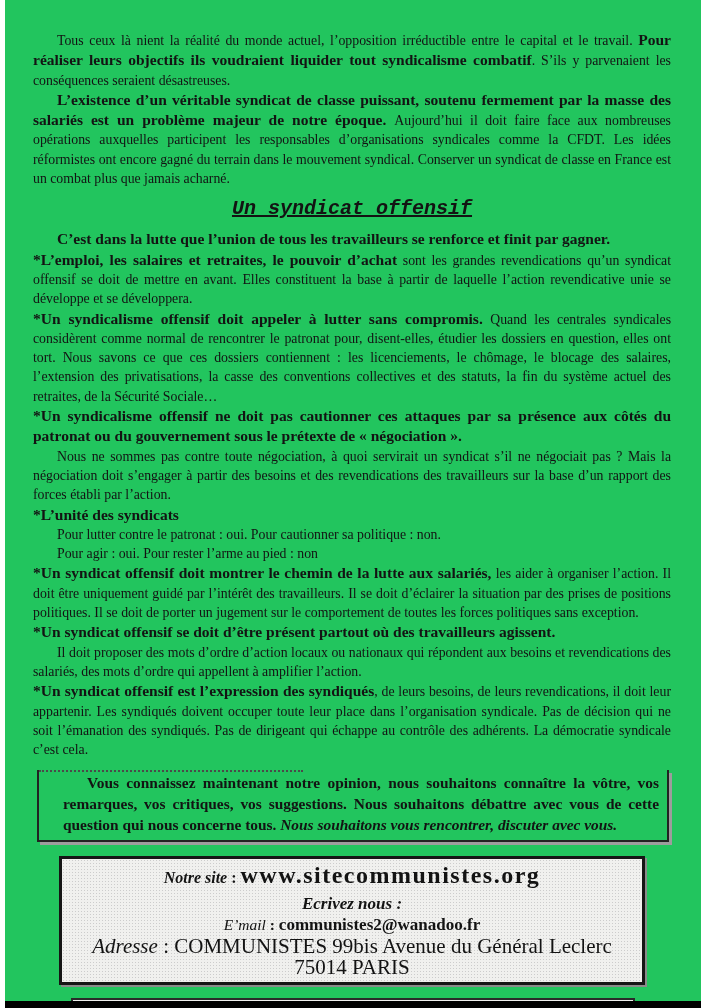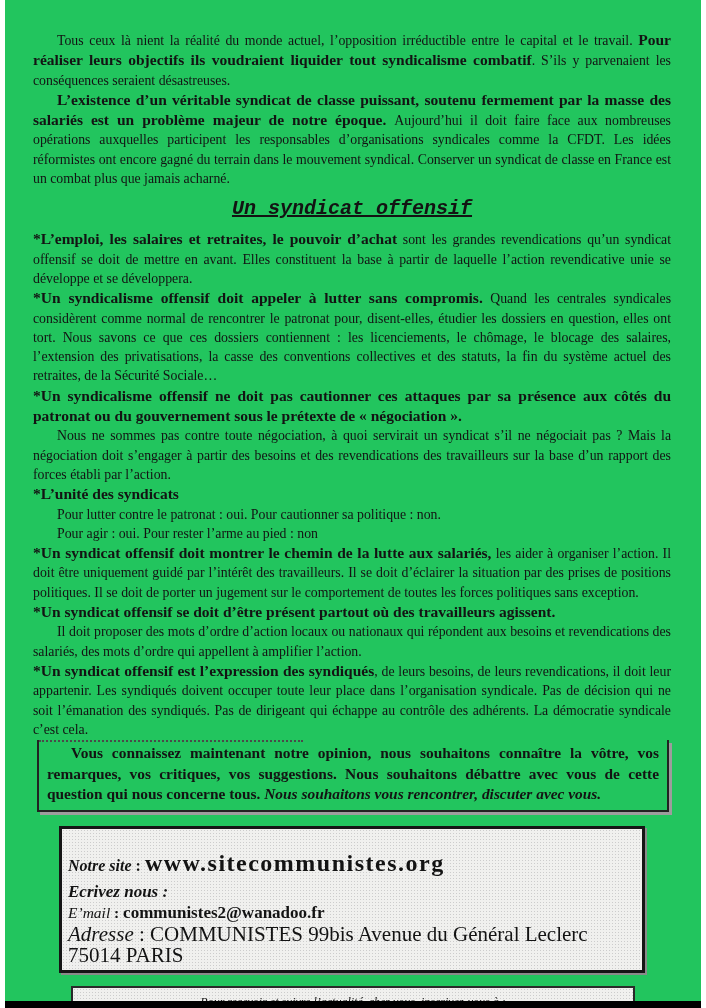--- a/index.html
+++ b/index.html
@@ -20,43 +20,44 @@
   .b{font-weight:bold;}
   .i{font-style:italic;}
   .lead{font-weight:bold;font-size:15.5px;}
   .title{
     text-align:center;font-weight:bold;font-style:italic;
     text-decoration:underline;font-size:20px;line-height:26px;
     margin:8px 0 7px;text-indent:0;font-family:Liberation Mono, monospace;
   }
   .opinion-box{
     position:relative;
-    margin:1px 2px 0 4px;
+    margin:11px 2px 0 4px;
     border:2px solid #222;border-top:none;
     box-shadow:3px 3px 0 #9d9d9d;
-    padding:3px 8px 5px 8px;
+    padding:3px 8px 5px 24px;
   }
   .opinion-box::before{
     content:"";position:absolute;top:0;left:0;width:42%;
     border-top:2px dotted #4a4a4a;
   }
   .opinion-text{
     font-weight:bold;font-size:15.4px;line-height:20.6px;
     text-align:justify;text-indent:24px;
   }
   .stipple{
     background-color:#f0f0ee;
     background-image:radial-gradient(#cccccc 0.7px, rgba(0,0,0,0) 0.8px);
     background-size:3px 3px;
   }
   .site-box{
     margin:14px 26px 0 26px;
     border:3px solid #151515;
     box-shadow:2px 2px 0 #8a8a8a;
-    padding:19px 6px 4px;
+    padding:1px 6px 4px;
+    text-align:center;
   }
   .site-line{font-size:16px;line-height:30px;}
   .site-url{font-weight:bold;font-size:24px;letter-spacing:1.5px;}
   .write-line{font-weight:bold;font-style:italic;font-size:17px;line-height:21px;}
   .email-line{font-size:15.5px;line-height:22px;}
   .email-addr{font-weight:bold;font-size:17px;}
   .addr-line{font-size:21px;line-height:21px;}
   .sub-box{
     margin:13px 36px 0 38px;
     border:2px solid #2a2a2a;
@@ -71,20 +72,21 @@
 <body>
 
 <div class="sheet">
   <div class="content">
 
     <p class="body ind"><span>Tous ceux là nient la réalité du monde actuel, l’opposition irréductible entre le capital et le travail. </span><span class="lead">Pour réaliser leurs objectifs ils voudraient liquider tout syndicalisme combatif</span><span>. S’ils y parvenaient les conséquences seraient désastreuses.</span></p>
     <p class="body ind"><span class="lead">L’existence d’un véritable syndicat de classe puissant, soutenu fermement par la masse des salariés est un problème majeur de notre époque. </span><span>Aujourd’hui il doit faire face aux nombreuses opérations auxquelles participent les responsables d’organisations syndicales comme la CFDT. Les idées réformistes ont encore gagné du terrain dans le mouvement syndical. Conserver un syndicat de classe en France est un combat plus que jamais acharné.</span></p>
 
     <p class="title">Un syndicat offensif</p>
 
+    <p class="body ind"><span class="lead">C’est dans la lutte que l’union de tous les travailleurs se renforce et finit par gagner.</span></p>
     <p class="body"><span class="lead">*L’emploi, les salaires et retraites, le pouvoir d’achat</span><span> sont les grandes revendications qu’un syndicat offensif se doit de mettre en avant. Elles constituent la base à partir de laquelle l’action revendicative unie se développe et se développera.</span></p>
     <p class="body"><span class="lead">*Un syndicalisme offensif doit appeler à lutter sans compromis.</span><span> Quand les centrales syndicales considèrent comme normal de rencontrer le patronat pour, disent-elles, étudier les dossiers en question, elles ont tort. Nous savons ce que ces dossiers contiennent : les licenciements, le chômage, le blocage des salaires, l’extension des privatisations, la casse des conventions collectives et des statuts, la fin du système actuel des retraites, de la Sécurité Sociale…</span></p>
     <p class="body"><span class="lead">*Un syndicalisme offensif ne doit pas cautionner ces attaques par sa présence aux côtés du patronat ou du gouvernement sous le prétexte de « négociation ».</span></p>
     <p class="body ind"><span>Nous ne sommes pas contre toute négociation, à quoi servirait un syndicat s’il ne négociait pas ? Mais la négociation doit s’engager à partir des besoins et des revendications des travailleurs sur la base d’un rapport des forces établi par l’action.</span></p>
     <p class="body"><span class="lead">*L’unité des syndicats</span></p>
     <p class="body ind noj"><span>Pour lutter contre le patronat : oui. Pour cautionner sa politique : non.</span></p>
     <p class="body ind noj"><span>Pour agir : oui. Pour rester l’arme au pied : non</span></p>
     <p class="body"><span class="lead">*Un syndicat offensif doit montrer le chemin de la lutte aux salariés,</span><span> les aider à organiser l’action. Il doit être uniquement guidé par l’intérêt des travailleurs. Il se doit d’éclairer la situation par des prises de positions politiques. Il se doit de porter un jugement sur le comportement de toutes les forces politiques sans exception.</span></p>
     <p class="body"><span class="lead">*Un syndicat offensif se doit d’être présent partout où des travailleurs agissent.</span></p>
     <p class="body ind"><span>Il doit proposer des mots d’ordre d’action locaux ou nationaux qui répondent aux besoins et revendications des salariés, des mots d’ordre qui appellent à amplifier l’action.</span></p>

